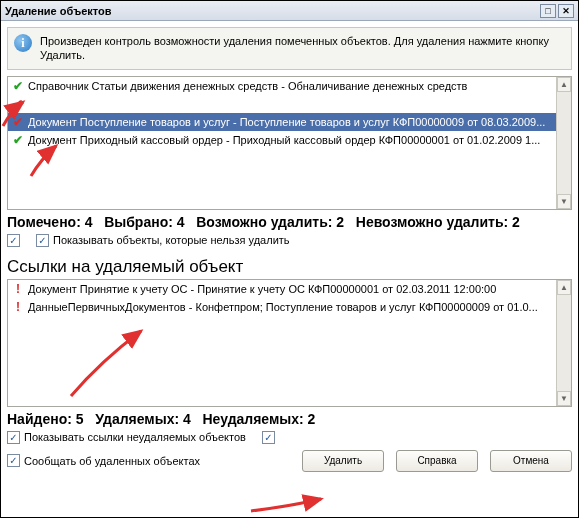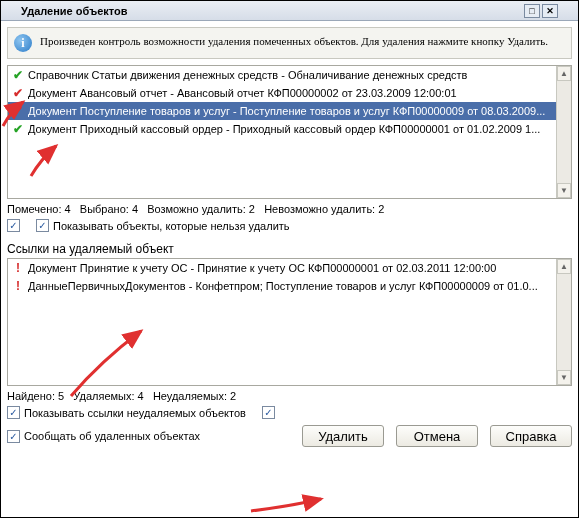--- a/index.html
+++ b/index.html
@@ -11,21 +11,21 @@
     width: 579px;
     height: 518px;
     border: 1px solid #000;
     position: relative;
   }
   .titlebar {
     background: linear-gradient(#eaeef4, #d6dde8);
     height: 20px;
     display: flex;
     align-items: center;
-    padding: 0 20px;
+    padding: 0 4px;
     border-bottom: 1px solid #9aa7b8;
     font-weight: bold;
     font-size: 11px;
   }
   .titlebar .title { flex: 1; }
   .title-btn {
     width: 16px; height: 14px;
     border: 1px solid #7a8aa0;
     margin-left: 2px;
     display: flex; align-items: center; justify-content: center;
@@ -42,21 +42,21 @@
     gap: 8px;
     margin-bottom: 6px;
   }
   .infoicon {
     width: 18px; height: 18px; border-radius: 50%;
     background: radial-gradient(circle at 35% 35%, #8ec5f0, #2a7bc8);
     color: #fff; display: flex; align-items: center; justify-content: center;
     font-weight: bold; font-family: Georgia, serif; font-size: 12px;
     flex-shrink: 0;
   }
-  .infotext { flex: 1; line-height: 1.3; font-family: Liberation Serif, serif; }
+  .infotext { flex: 1; line-height: 1.3; }
   .listbox {
     border: 1px solid #a8a8a0;
     background: #fff;
     position: relative;
     overflow: hidden;
   }
   .listbox-top { height: 134px; }
   .listbox-bot { height: 128px; }
   .row {
     display: flex; align-items: center;
@@ -86,42 +86,43 @@
     height: 15px; width: 100%;
     display: flex; align-items: center; justify-content: center;
     font-size: 8px; color: #666;
     border: 1px solid #c8c8c0;
     background: #f4f2ec;
   }
   .scrollbtn.top { border-bottom: 1px solid #c8c8c0; }
   .scrollbtn.bot { position: absolute; bottom: 0; border-top: 1px solid #c8c8c0; }
   .statusline {
     padding: 4px 0 2px;
-    font-size: 11px;
+    font-size: 14px;
+    font-weight: bold;
   }
   .chk-row { display: flex; align-items: center; gap: 16px; padding: 2px 0 6px; }
   .chk {
     display: inline-flex; align-items: center; gap: 4px;
     cursor: default;
   }
   .chk .box {
     width: 13px; height: 13px; border: 1px solid #7a8aa0;
     display: inline-flex; align-items: center; justify-content: center;
     font-size: 10px; color: #2a5aa0; background: #fff;
   }
   .section-label {
-    padding: 4px 0 2px; font-size: 12px;
+    padding: 4px 0 2px; font-size: 17px;
   }
   .btn {
     min-width: 82px; height: 22px;
     border: 1px solid #9a9a92;
     border-radius: 3px;
     background: linear-gradient(#fdfdfb, #eceae2);
     display: inline-flex; align-items: center; justify-content: center;
-    font-size: 13px;
+    font-size: 10px;
   }
   .arrow-svg { position: absolute; pointer-events: none; }
 </style>
 </head>
 <body>
 
 <div class="titlebar">
   <span class="title">Удаление объектов</span>
   <span class="title-btn">□</span>
   <span class="title-btn">✕</span>
@@ -134,21 +135,20 @@
     <span class="infotext">Произведен контроль возможности удаления помеченных объектов. Для удаления нажмите кнопку Удалить.</span>
   </div>
 
   <div class="listbox listbox-top" id="top-list">
     <div class="row">
         <span class="mark green">✔</span>
         <span class="row-label">Справочник Статьи движения денежных средств - Обналичивание денежных средств</span>
       </div>
       <div class="row">
         <span class="mark red">✔</span>
-        <span class="row-label">Документ Авансовый отчет - Авансовый отчет КФП00000002 от 23.03.2009 12:00:01</span>
       </div>
       <div class="row selected">
         <span class="mark red">✔</span>
         <span class="row-label">Документ Поступление товаров и услуг - Поступление товаров и услуг КФП00000009 от 08.03.2009...</span>
       </div>
       <div class="row">
         <span class="mark green">✔</span>
         <span class="row-label">Документ Приходный кассовый ордер - Приходный кассовый ордер КФП00000001 от 01.02.2009 1...</span>
       </div>
       <div class="scrollbar">
@@ -207,22 +207,22 @@
     </span>
   </div>
 
   <div style="display:flex; align-items:center; gap:12px;">
     <span class="chk">
       <span class="box">✓</span>
       <span>Сообщать об удаленных объектах</span>
     </span>
     <div style="flex:1"></div>
     <span class="btn">Удалить</span>
+    <span class="btn">Справка</span>
     <span class="btn">Отмена</span>
-    <span class="btn">Справка</span>
   </div>
 
 </div>
 
 <svg class="arrow-svg" style="left:0;top:0" width="579" height="518">
   <defs>
     <marker id="ah" markerWidth="8" markerHeight="8" refX="6" refY="3" orient="auto">
       <path d="M0,0 L7,3 L0,6 Z" fill="#e03030"></path>
     </marker>
   </defs>

